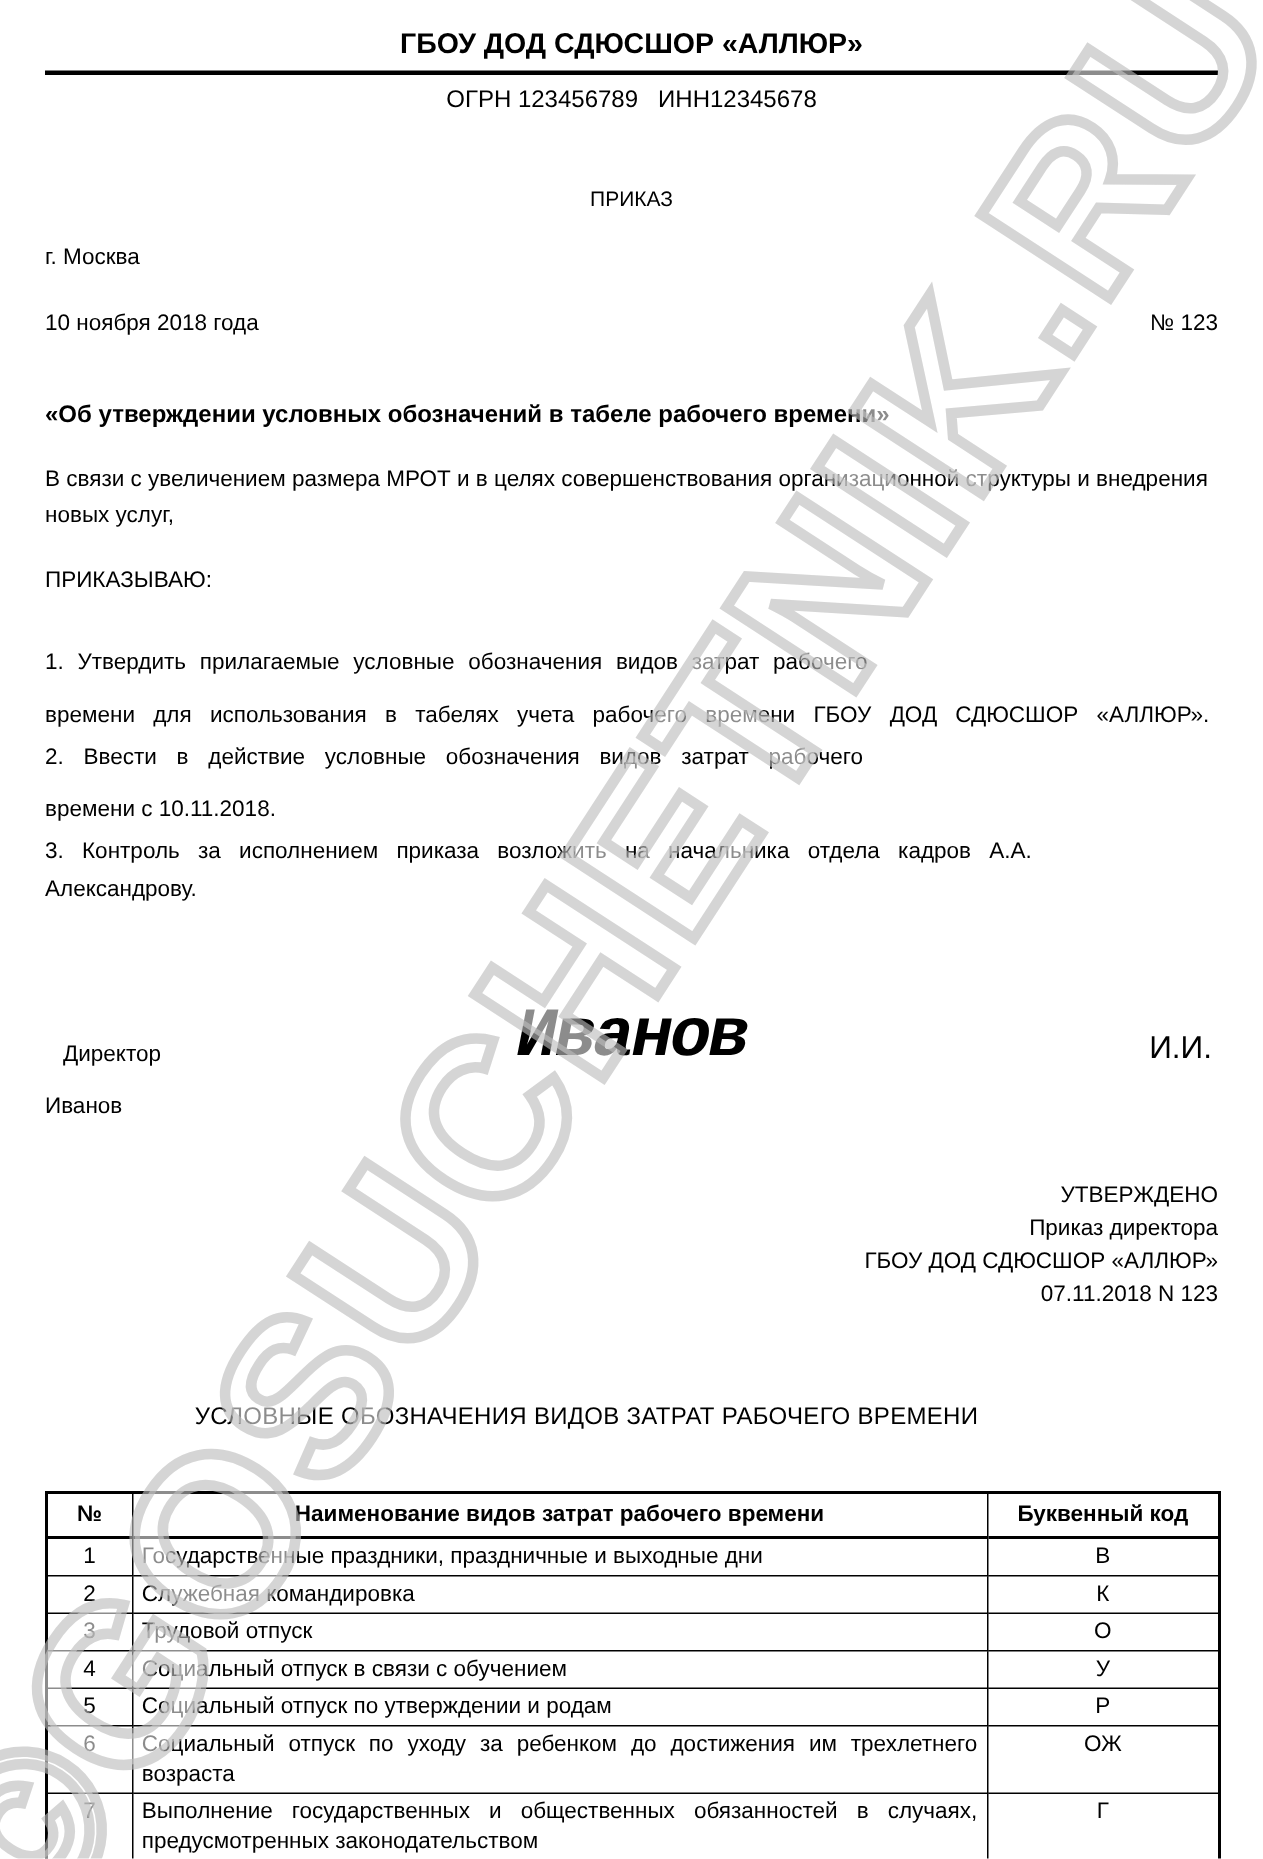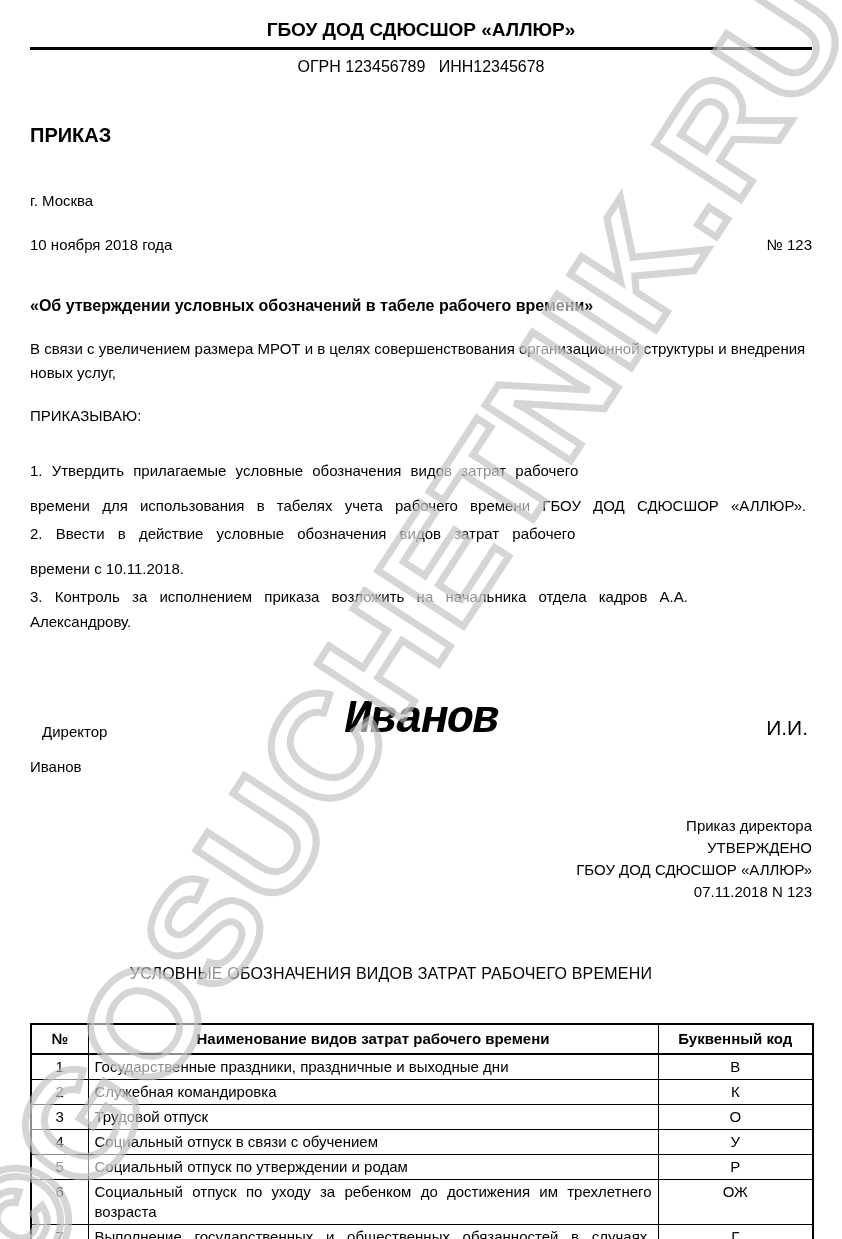--- a/index.html
+++ b/index.html
@@ -6,22 +6,22 @@
   body{width:842px;height:1239px;position:relative;overflow:hidden;
        font-family:"Liberation Sans",sans-serif;color:#000;}
   .page{position:relative;width:842px;height:1239px;padding:12px 30px;box-sizing:border-box;}
 
   
   .org-title{margin:6px 0 0;text-align:center;font-size:19px;font-weight:bold;line-height:24px;}
   .head-rule{height:3px;background:#000;margin-top:5px;border:none;}
   .reg-line{margin-top:4px;text-align:center;font-size:16px;white-space:pre;}
 
   
-  .doc-type{margin-top:48px;font-size:20px;font-weight:bold;}
-  .city{margin-top:45px;font-size:15px;}
+  .doc-type{margin-top:48px;text-align:center;font-size:14px;font-weight:normal;}
+  .city{margin-top:23px;font-size:15px;}
   .date-row{margin-top:27px;display:flex;justify-content:space-between;font-size:15px;}
   .subject{margin-top:44px;font-size:16px;font-weight:bold;}
   .intro{margin-top:22px;font-size:15px;line-height:24px;max-width:782px;}
   .resolve{margin-top:22px;font-size:15px;}
   .items{margin-top:34px;font-size:15px;}
   .items p{margin:0;line-height:25px;}
   .line1{margin-bottom:10px !important;}
   .gap-top{margin-top:3px !important;}
   .ws5{word-spacing:5px;}
   .ws8{word-spacing:8px;}
@@ -97,22 +97,22 @@
   </div>
 
   <div class="sig-row">
     <span class="sig-pos">Директор</span>
     <span class="sig-autograph">Иванов</span>
     <span class="sig-initials">И.И.</span>
   </div>
   <div class="sig-surname">Иванов</div>
 
   <div class="approval">
+    <div>УТВЕРЖДЕНО</div>
     <div>Приказ директора</div>
-    <div>УТВЕРЖДЕНО</div>
     <div>ГБОУ ДОД СДЮСШОР «АЛЛЮР»</div>
     <div>07.11.2018 N 123</div>
   </div>
 
   <div class="table-title">УСЛОВНЫЕ ОБОЗНАЧЕНИЯ ВИДОВ ЗАТРАТ РАБОЧЕГО ВРЕМЕНИ</div>
 
   <table class="codes">
     <colgroup>
       <col class="c-num">
         <col class="c-name">

